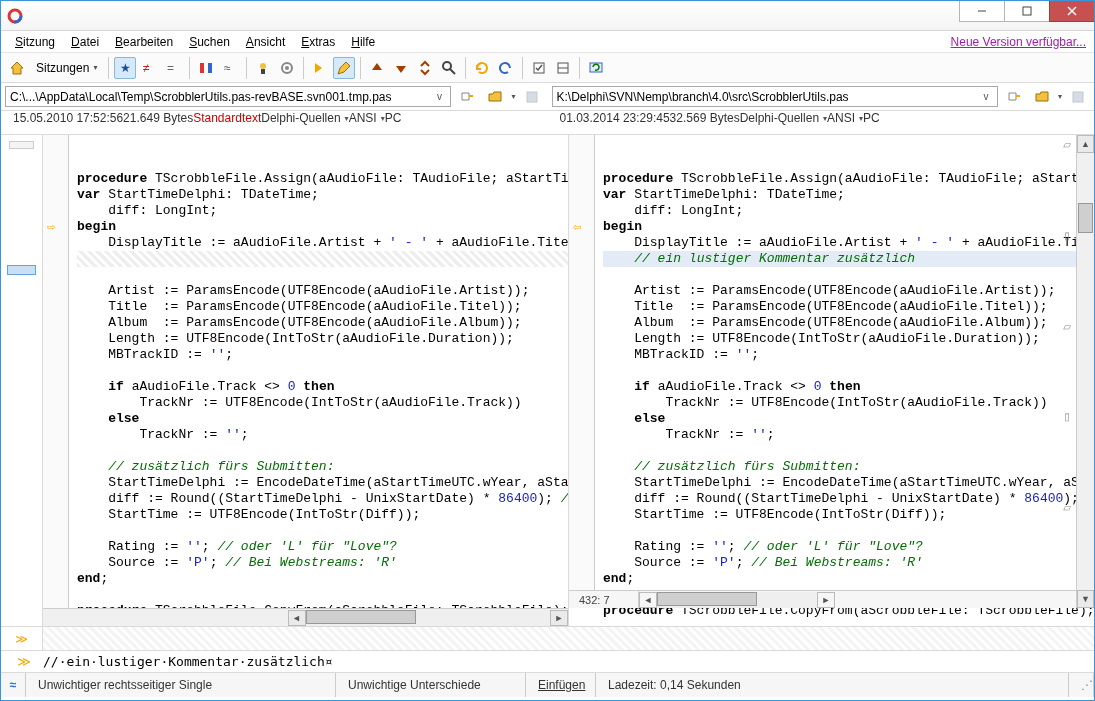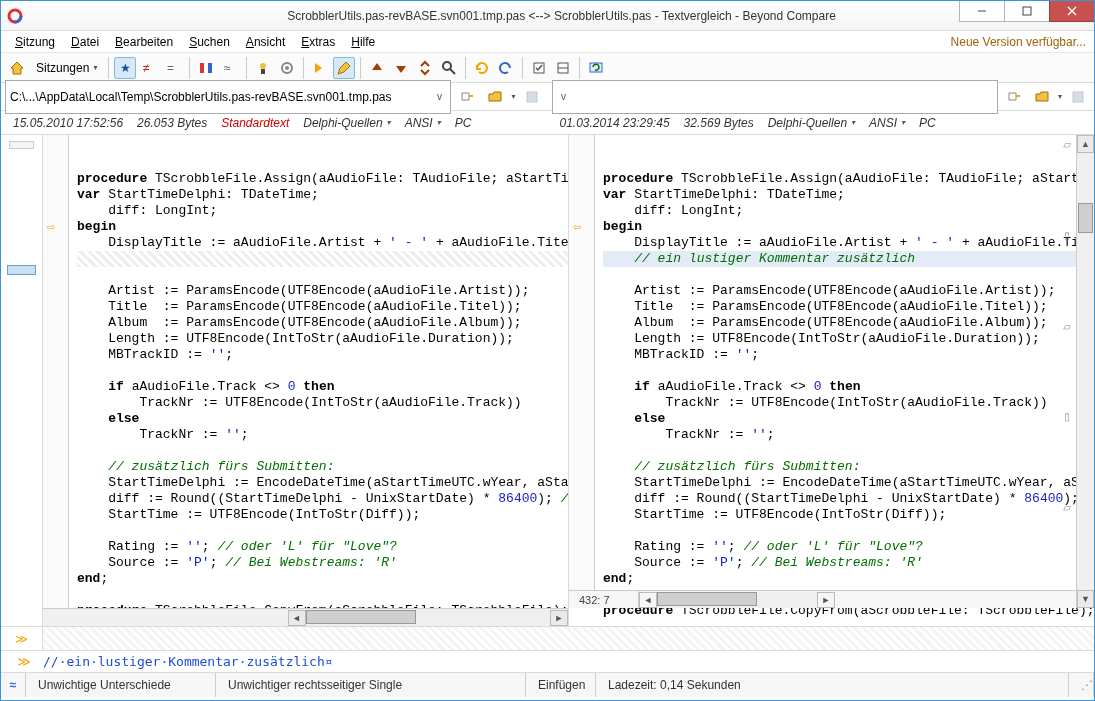--- a/index.html
+++ b/index.html
@@ -8,35 +8,35 @@
   .titlebar .icon { width:16px; height:16px; margin:0 6px; }
   .titlebar .title { flex:1; text-align:center; font-size:12px; color:#333; }
   .winbtns { display:flex; height:22px; position:absolute; right:-1px; top:-1px; }
   .winbtn { width:46px; height:22px; display:flex; align-items:center; justify-content:center; background:#fff; border:1px solid #b5b5b5; margin-left:-1px; color:#444; }
   .winbtn.close { background:#c75050; color:#fff; border-color:#a43c3c; }
   .winbtn svg { width:10px; height:10px; }
   .menubar { height:22px; display:flex; align-items:center; padding:0 8px; gap:4px; border-bottom:1px solid #e6e6e6; }
   .menuitem { padding:2px 6px; cursor:default; }
   .menuitem u { text-decoration:underline; }
   .menubar .spacer { flex:1; }
-  .menubar .link { color:#a16207; cursor:pointer;text-align:right; }
+  .menubar .link { color:#a21caf; text-decoration:underline; cursor:pointer;text-align:right; }
   .toolbar { height:30px; border-bottom:1px solid #dadada; display:flex; align-items:center; padding:0 4px; background:#fbfbfb; }
   .toolbar .sep { width:1px; height:22px; background:#ccc; margin:0 4px; }
   .tbtn { width:22px; height:22px; display:flex; align-items:center; justify-content:center; margin:0 1px; border-radius:2px; }
   .tbtn svg { width:16px; height:16px; }
   .tdrop { display:flex; align-items:center; border:1px solid transparent; padding:2px 6px; border-radius:2px; }
   .tdrop .arrow { margin-left:4px; font-size:8px; color:#555; }
   .tbtn.active { background:#d6e9f8; border:1px solid #8ab8d8; }
   .paths { height:28px; display:flex; align-items:center; border-bottom:1px solid #dadada; }
   .pathside { flex:1; display:flex; align-items:center; padding:0 4px; gap:4px; }
-  .pathinput { flex:1; display:flex; align-items:center; border:1px solid #a9a9a9; height:34px; background:#fff; padding:0 4px; font-size:12px; }
+  .pathinput { flex:1; display:flex; align-items:center; border:1px solid #a9a9a9; height:21px; background:#fff; padding:0 4px; font-size:12px; }
   .pathinput .txt { flex:1; white-space:nowrap; overflow:hidden; }
   .pathinput .dd { width:14px; text-align:center; color:#555; font-size:10px; }
   .infoline { height:24px; display:flex; border-bottom:1px solid #dadada; }
-  .infoside { flex:1; display:flex; align-items:center; padding:0 12px; gap:14px; font-size:12px; color:#333;font-style:italic; }
+  .infoside { flex:1; display:flex; align-items:flex-start; padding:0 12px; font-size:12px; color:#333; }
   .infoside .ro { color:#c00; }
   .infoside .ddlabel { display:flex; align-items:center; gap:4px; }
   .infoside .ddlabel .arr { font-size:8px; color:#555; }
   .panes { display:flex; height:492px; border-bottom:1px solid #dadada; }
   .thumb { width:42px; background:#fff; border-right:1px solid #dadada; position:relative; }
   .pane { flex:1; display:flex; flex-direction:column; position:relative; border-right:1px solid #dadada; min-width:0;}
   .pane:last-child { border-right:none; }
   .code { font-family: Consolas, "Courier New", monospace; font-size:13px; line-height:16px; padding:4px 0 0 8px; white-space:pre; overflow:hidden; flex:1; position:relative; }
   .gut { position:absolute; left:0; top:0; bottom:18px; width:26px; border-right:1px solid #ccc; background:#fafafa; }
   .codeinner { margin-left:26px; }
@@ -69,21 +69,20 @@
 </head>
 <body>
 
 <div class="titlebar">
   <span class="icon">
     <svg viewBox="0 0 16 16">
         <circle cx="8" cy="8" r="6" fill="none" stroke="#d33" stroke-width="3"></circle>
         <circle cx="8" cy="8" r="6" fill="none" stroke="#36c" stroke-width="3" stroke-dasharray="10 28"></circle>
       </svg>
   </span>
-  <span class="title">ScrobblerUtils.pas-revBASE.svn001.tmp.pas &lt;--&gt; ScrobblerUtils.pas - Textvergleich - Beyond Compare</span>
   <div class="winbtns">
     <div class="winbtn">
         <svg viewBox="0 0 10 10">
           <line x1="1" y1="5" x2="9" y2="5" stroke="currentColor" stroke-width="1"></line>
         </svg>
       </div>
     <div class="winbtn">
         <svg viewBox="0 0 10 10">
           <rect x="1" y="1" width="8" height="8" fill="none" stroke="currentColor"></rect>
         </svg>
@@ -246,20 +245,21 @@
       </span>
     <span style="font-size:8px;color:#555;">▾</span>
     <span class="tbtn" style="opacity:0.4;">
         <svg viewBox="0 0 16 16">
           <rect x="3" y="3" width="10" height="10" fill="#9ab" stroke="#678"></rect>
         </svg>
       </span>
   </div>
   <div class="pathside">
     <div class="pathinput">
+      <span class="txt">K:\Delphi\SVN\Nemp\branch\4.0\src\ScrobblerUtils.pas</span>
       <span class="dd">v</span>
     </div>
     <span class="tbtn">
         <svg viewBox="0 0 16 16">
           <path d="M3 4 L10 4 L10 11 L3 11 Z" fill="none" stroke="#888"></path>
           <path d="M10 7 L14 7" stroke="#f6a500" stroke-width="2"></path>
         </svg>
       </span>
     <span class="tbtn">
         <svg viewBox="0 0 16 16">
@@ -271,21 +271,21 @@
         <svg viewBox="0 0 16 16">
           <rect x="3" y="3" width="10" height="10" fill="#9ab" stroke="#678"></rect>
         </svg>
       </span>
   </div>
 </div>
 
 <div class="infoline">
   <div class="infoside">
     <span>15.05.2010 17:52:56</span>
-    <span>26.053 Bytes</span>
+    <span>21.649 Bytes</span>
     <span class="ro">Standardtext</span>
     <span class="ddlabel">
         <span>Delphi-Quellen</span>
         <span class="arr">▾</span>
       </span>
     <span class="ddlabel">
         <span>ANSI</span>
         <span class="arr">▾</span>
       </span>
     <span>PC</span>
@@ -357,23 +357,23 @@
   </div>
 </div>
 
 <div class="diffbar">
   <span style="width:42px;border-right:1px solid #dadada;display:flex;align-items:center;justify-content:center;color:#f6a500;">≫</span>
   <div class="row1" style="background:repeating-linear-gradient(45deg,#f4f4f4,#f4f4f4 3px,#fff 3px,#fff 6px);"></div>
 </div>
 
 <div class="lineview">
   <span style="width:38px;color:#f6a500;text-align:center;">≫</span>
-  <span style="color:#1d4ed8;">//·ein·lustiger·Kommentar·zusätzlich¤</span>
+  <span style="color:#000000;">//·ein·lustiger·Kommentar·zusätzlich¤</span>
 </div>
 
 <div class="statusbar">
   <span class="cell" style="width:22px;justify-content:center;color:#36c;font-weight:bold;">≈</span>
+  <span class="cell" style="width:310px;">Unwichtiger rechtsseitiger Single</span>
   <span class="cell" style="width:190px;">Unwichtige Unterschiede</span>
-  <span class="cell" style="width:310px;">Unwichtiger rechtsseitiger Single</span>
-  <span class="cell" style="width:70px;">Einfügen</span>
+  <span class="cell" style="width:70px;text-decoration:underline;">Einfügen</span>
   <span class="cell" style="flex:1;text-align:center;">Ladezeit: 0,14 Sekunden</span>
   <span class="cell" style="width:20px;color:#888;">⋰</span>
 </div>
 
 </body></html>

